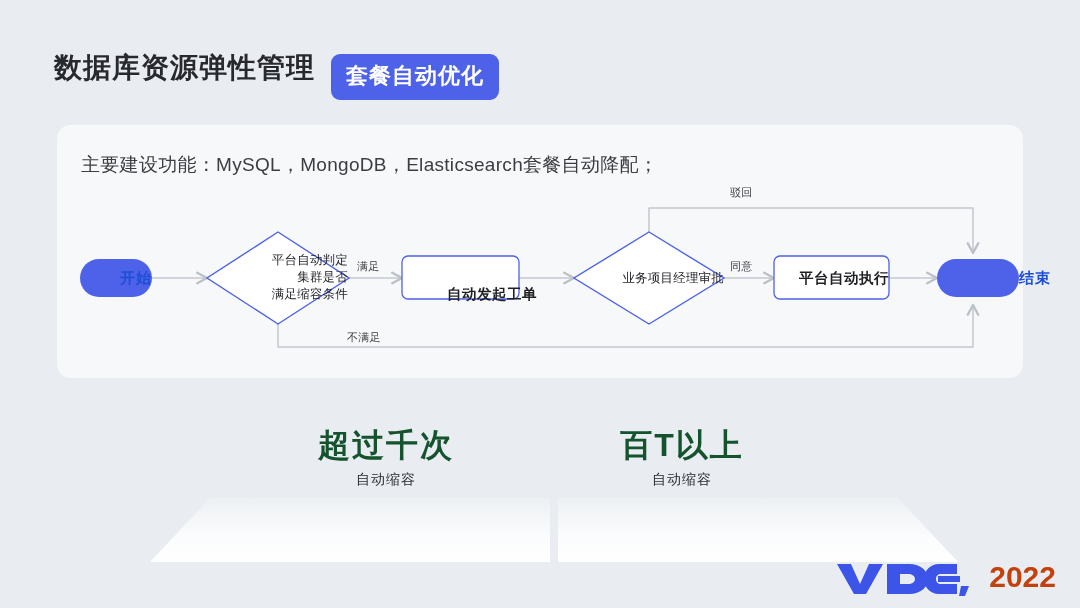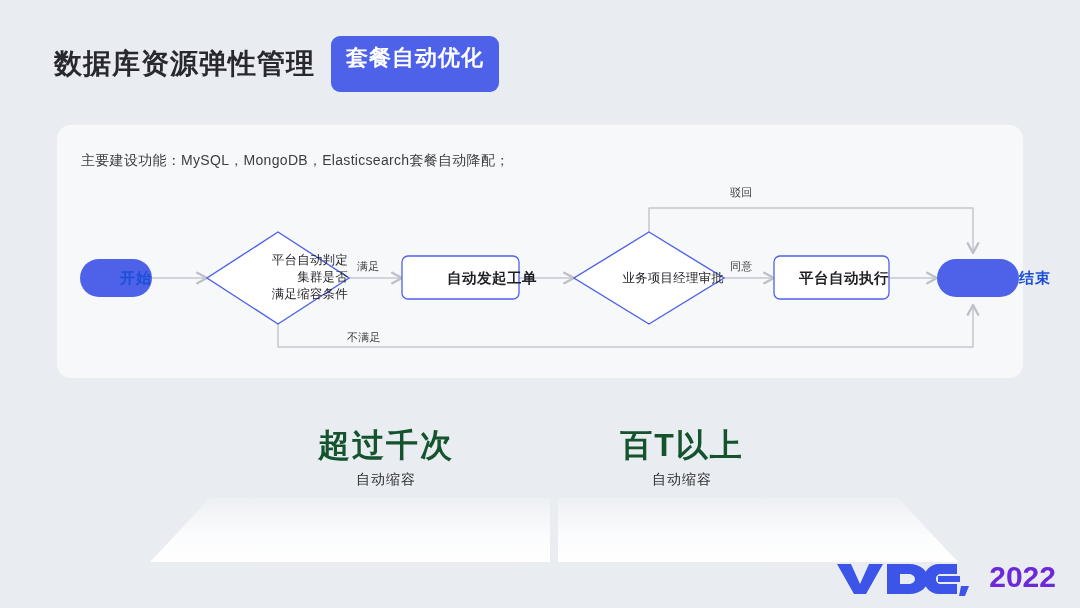--- a/index.html
+++ b/index.html
@@ -13,32 +13,32 @@
 
   
   .header { position: absolute; left: 54px; top: 36px; display: flex; align-items: center; gap: 16px; }
   .page-title {
     font-size: 28px; font-weight: bold; color: #28292e;
     letter-spacing: 1px; white-space: nowrap;
   }
   .title-badge {
     background: #4d62e8; color: #ffffff;
     font-size: 22px; font-weight: bold; letter-spacing: 1px;
-    padding: 7px 15px 19px; border-radius: 9px; white-space: nowrap;
+    padding: 7px 15px 9px; border-radius: 9px; white-space: nowrap; margin-top: 18px;
   }
 
   
   .flow-card {
     position: absolute; left: 57px; top: 125px;
     width: 966px; height: 253px;
     background: #f7f8fa; border-radius: 14px;
   }
   .flow-desc {
     position: absolute; left: 24px; top: 27px;
-    font-size: 14px; color: #3c3d42; letter-spacing: .3px; white-space: nowrap;
+    font-size: 19px; color: #3c3d42; letter-spacing: .3px; white-space: nowrap;
   }
   .flow-svg { position: absolute; left: 0; top: 0; }
 
   
   .node-label {
     position: absolute; text-align: right;
     color: #1f2024; font-weight: bold; white-space: nowrap;
     pointer-events: none;
   }
   .pill-label { color: #1d4ed8; font-size: 15px; letter-spacing: 1px; }
@@ -129,21 +129,21 @@
     </svg>
 
     <div class="node-label pill-label" style="left:23px; top:144px; width:72px;">开始</div>
 
     <div class="node-label diamond-label" style="left:151px; top:127px; width:140px;">
       <div>平台自动判定</div>
       <div>集群是否</div>
       <div>满足缩容条件</div>
     </div>
 
-    <div class="node-label box-label" style="left:345px; top:144px; width:135px;">自动发起工单</div>
+    <div class="node-label box-label" style="left:345px; top:160px; width:135px;">自动发起工单</div>
 
     <div class="node-label diamond-label" style="left:517px; top:145px; width:150px;">业务项目经理审批</div>
 
     <div class="node-label box-label" style="left:717px; top:144px; width:115px;">平台自动执行</div>
 
     <div class="node-label pill-label" style="left:912px; top:144px; width:82px;">结束</div>
 
     <div class="edge-label" style="left:300px; top:134px;">满足</div>
     <div class="edge-label" style="left:290px; top:205px;">不满足</div>
     <div class="edge-label" style="left:673px; top:134px;">同意</div>
@@ -171,16 +171,16 @@
 
       <path d="M52,4 L74,4 C86,4 93,11 93,19 C93,27 86,34 74,34 L52,34 Z
                M65,14 L65,24 L73,24 C77,24 80,22 80,19 C80,16 77,14 73,14 Z" fill="#3c55e8" fill-rule="evenodd"></path>
 
       <path d="M122,4 L104,4 C95,4 89,11 89,19 C89,27 95,34 104,34 L122,34 L122,24 L106,24
                C103,24 101,22 101,19 C101,16 103,14 106,14 L122,14 Z" fill="#3c55e8"></path>
       <rect x="103" y="16" width="22" height="6" fill="#3c55e8"></rect>
 
       <path d="M126,26 L134,26 L130,36 L124,36 Z" fill="#3c55e8"></path>
     </svg>
-    <div style="font-size:30px;font-weight:bold;color:#6d28d9;letter-spacing:0px;margin-left:-6px;margin-bottom:2px;">2022</div>
+    <div style="font-size:30px;font-weight:bold;color:#c2410c;letter-spacing:0px;margin-left:-6px;margin-bottom:2px;">2022</div>
   </div>
 
 </div>
 
 </body></html>

